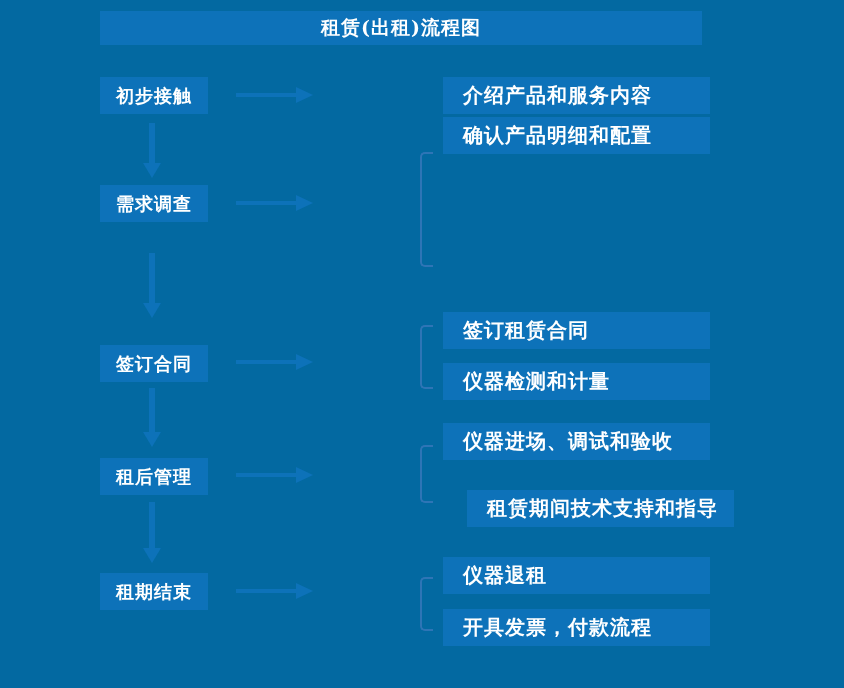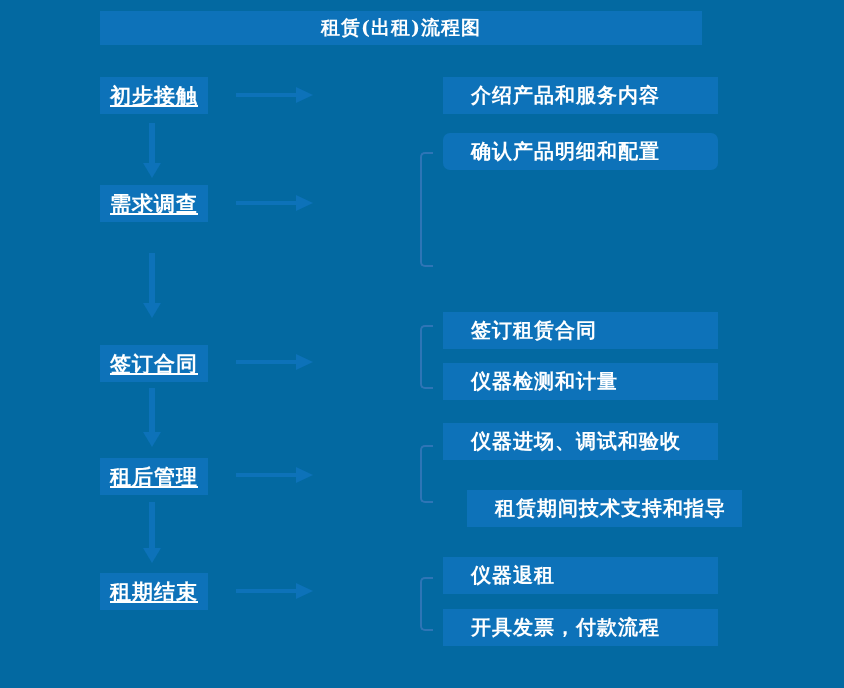--- a/index.html
+++ b/index.html
@@ -18,27 +18,27 @@
   .title-bar{
     position:absolute;left:100px;top:11px;width:602px;height:34px;
     background:var(--primary);color:var(--text-on-primary);
     display:flex;align-items:center;justify-content:center;
     font-size:19px;font-weight:bold;letter-spacing:1px;
   }
   .step-box{
     position:absolute;left:100px;width:108px;height:37px;
     background:var(--primary);color:var(--text-on-primary);
     display:flex;align-items:center;justify-content:center;
-    font-size:21px;font-weight:bold;letter-spacing:1px;text-decoration:underline;
+    font-size:18px;font-weight:bold;letter-spacing:1px;
   }
   .detail-box{
     position:absolute;left:443px;width:247px;height:37px;
     background:var(--primary);color:var(--text-on-primary);
     display:flex;align-items:center;
-    padding-left:28px;
+    padding-left:20px;
     font-size:20px;font-weight:bold;letter-spacing:1px;
     white-space:nowrap;
   }
   
   .harrow{position:absolute;left:236px;width:78px;height:16px;}
   .harrow .shaft{position:absolute;left:0;top:6px;width:61px;height:4px;background:var(--primary);}
   .harrow .head{
     position:absolute;left:60px;top:0;width:0;height:0;
     border-top:8px solid transparent;border-bottom:8px solid transparent;
     border-left:17px solid var(--primary);
@@ -110,21 +110,21 @@
     <span class="head"></span>
   </div>
 
   <div class="bracket" style="top:152px;height:111px;"></div>
   <div class="bracket" style="top:325px;height:60px;"></div>
   <div class="bracket" style="top:445px;height:54px;"></div>
   <div class="bracket" style="top:577px;height:50px;"></div>
 
   <div class="detail-box" style="top:77px;">介绍产品和服务内容</div>
 
-  <div class="detail-box" style="top:133px;border-radius:7px;">确认产品明细和配置</div>
+  <div class="detail-box" style="top:117px;">确认产品明细和配置</div>
 
   <div class="detail-box" style="top:312px;">签订租赁合同</div>
   <div class="detail-box" style="top:363px;">仪器检测和计量</div>
 
   <div class="detail-box" style="top:423px;">仪器进场、调试和验收</div>
   <div class="detail-box" style="top:490px;margin-left:24px;">租赁期间技术支持和指导</div>
 
   <div class="detail-box" style="top:557px;">仪器退租</div>
   <div class="detail-box" style="top:609px;">开具发票，付款流程</div>
 

